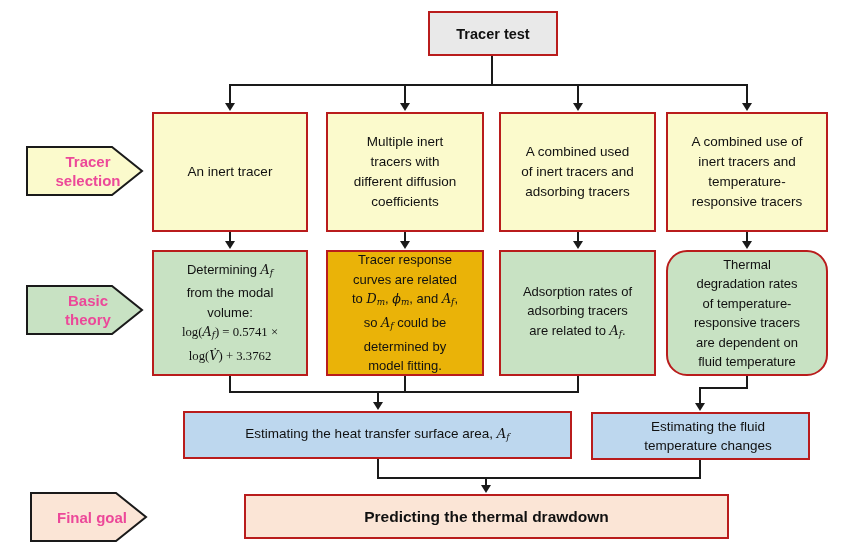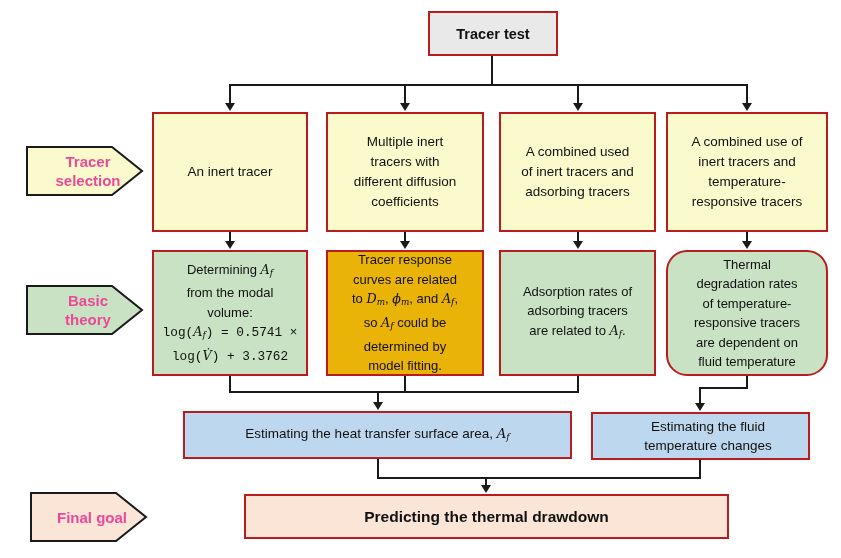--- a/index.html
+++ b/index.html
@@ -11,21 +11,21 @@
   .box{
     position:absolute;box-sizing:border-box;border:2px solid #b91c1c;
     display:flex;align-items:center;justify-content:center;
     text-align:center;padding:3px 5px;
   }
   .box.root{font-weight:bold;font-size:14.5px;}
   .box.yellow{font-size:13.5px;line-height:20px;}
   .box.green{font-size:13px;line-height:19.5px;}
   .box.blue{font-size:13.5px;line-height:19px;}
   .box.final{font-weight:bold;font-size:15.5px;}
-  .seg-rm{font-family:Liberation Mono, monospace;font-size:0.98em;}
+  .seg-rm{font-family:Liberation Serif, serif;font-size:0.98em;}
   .seg-it{font-family:"DejaVu Serif", serif;font-style:italic;font-size:0.98em;}
   .seg-sub{font-family:"DejaVu Serif", serif;font-style:italic;font-size:0.68em;vertical-align:-0.25em;}
   .stage-label{position:absolute;width:118px;height:50px;}
   .stage-label svg{position:absolute;left:0;top:0;}
   .stage-label-text{
     position:absolute;left:0;top:0;width:92px;height:50px;
     display:flex;align-items:center;justify-content:center;text-align:center;
     font-weight:bold;font-size:15px;line-height:19px;color:#ec4899;margin-left:16px;
   }
 </style>

